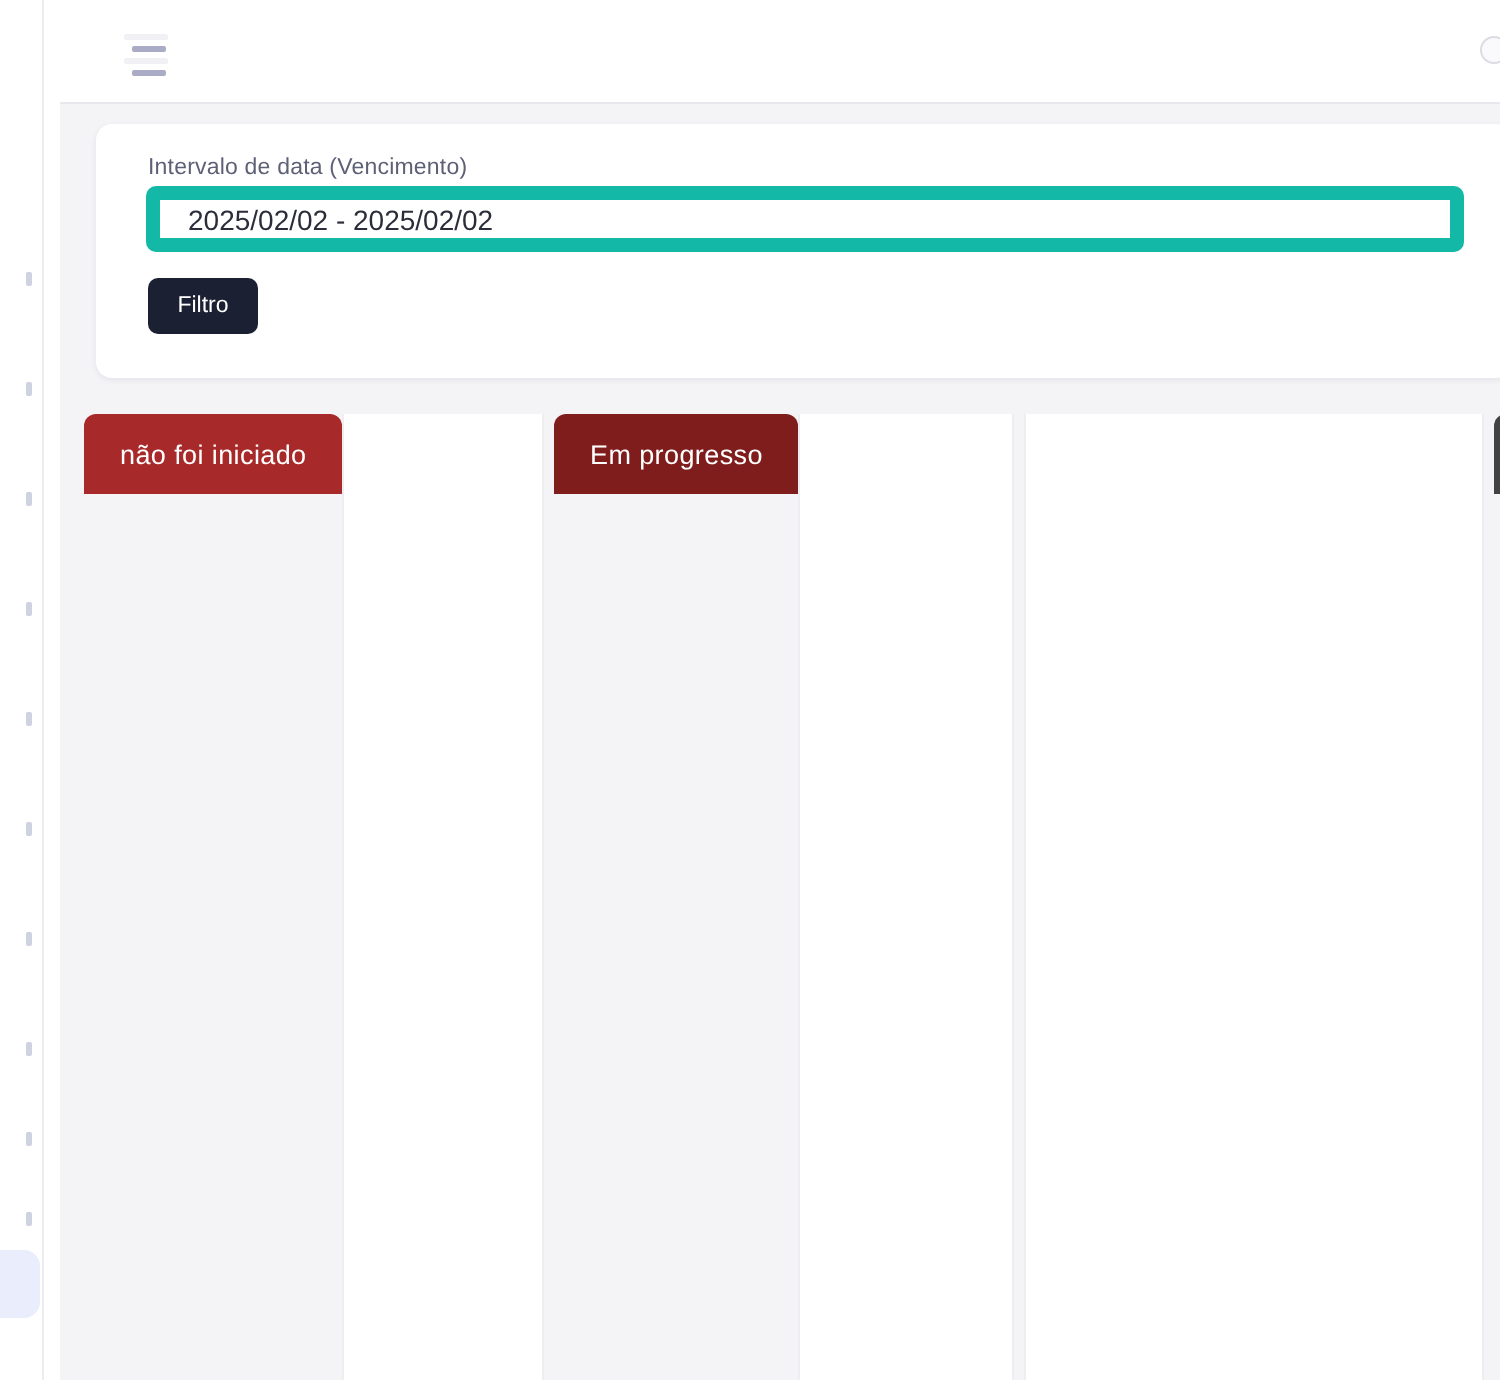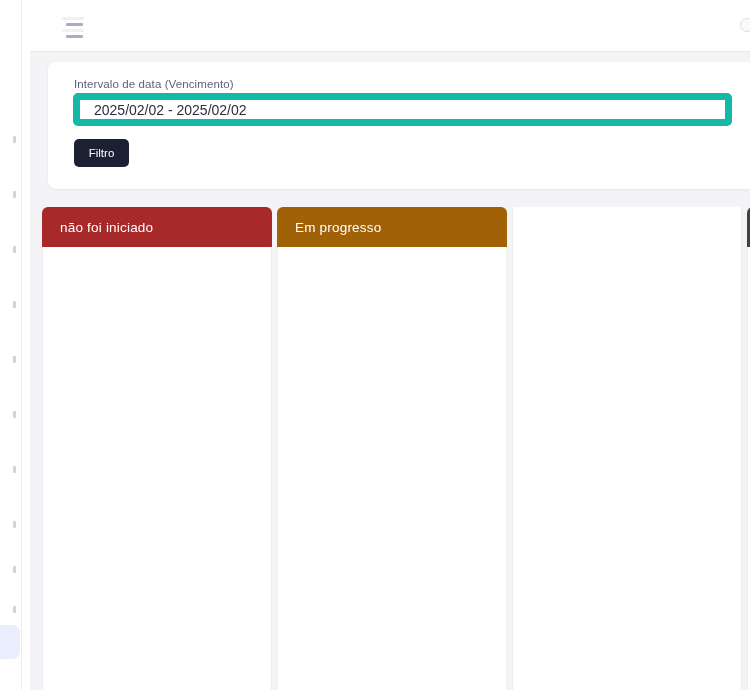--- a/index.html
+++ b/index.html
@@ -188,21 +188,21 @@
     display: flex;
     gap: 5px;
     overflow: hidden;
   }
   .column {
     position: relative;
     flex: 0 0 auto;
     width: 230px;
     height: 100%;
     display: flex;
-    flex-direction: column;
+    flex-direction: row;
   }
   .column-header {
     height: 40px;
     border-radius: 6px 6px 0 0;
     display: flex;
     align-items: center;
     padding: 0 18px;
     color: #ffffff;
     font-size: 13.5px;
     letter-spacing: 0.2px;
@@ -283,21 +283,21 @@
     </div>
 
     <div class="board">
 
       <div class="column">
         <div class="column-header" style="background:#a82929">não foi iniciado</div>
         <div class="column-body"></div>
       </div>
 
       <div class="column">
-        <div class="column-header" style="background:#a16207">Em progresso</div>
+        <div class="column-header" style="background:#7f1d1d">Em progresso</div>
         <div class="column-body"></div>
       </div>
 
       <div class="column">
         <div class="column-body"></div>
       </div>
 
       <div class="column">
         <div class="column-header" style="background:#424242"></div>
         <div class="column-body"></div>

